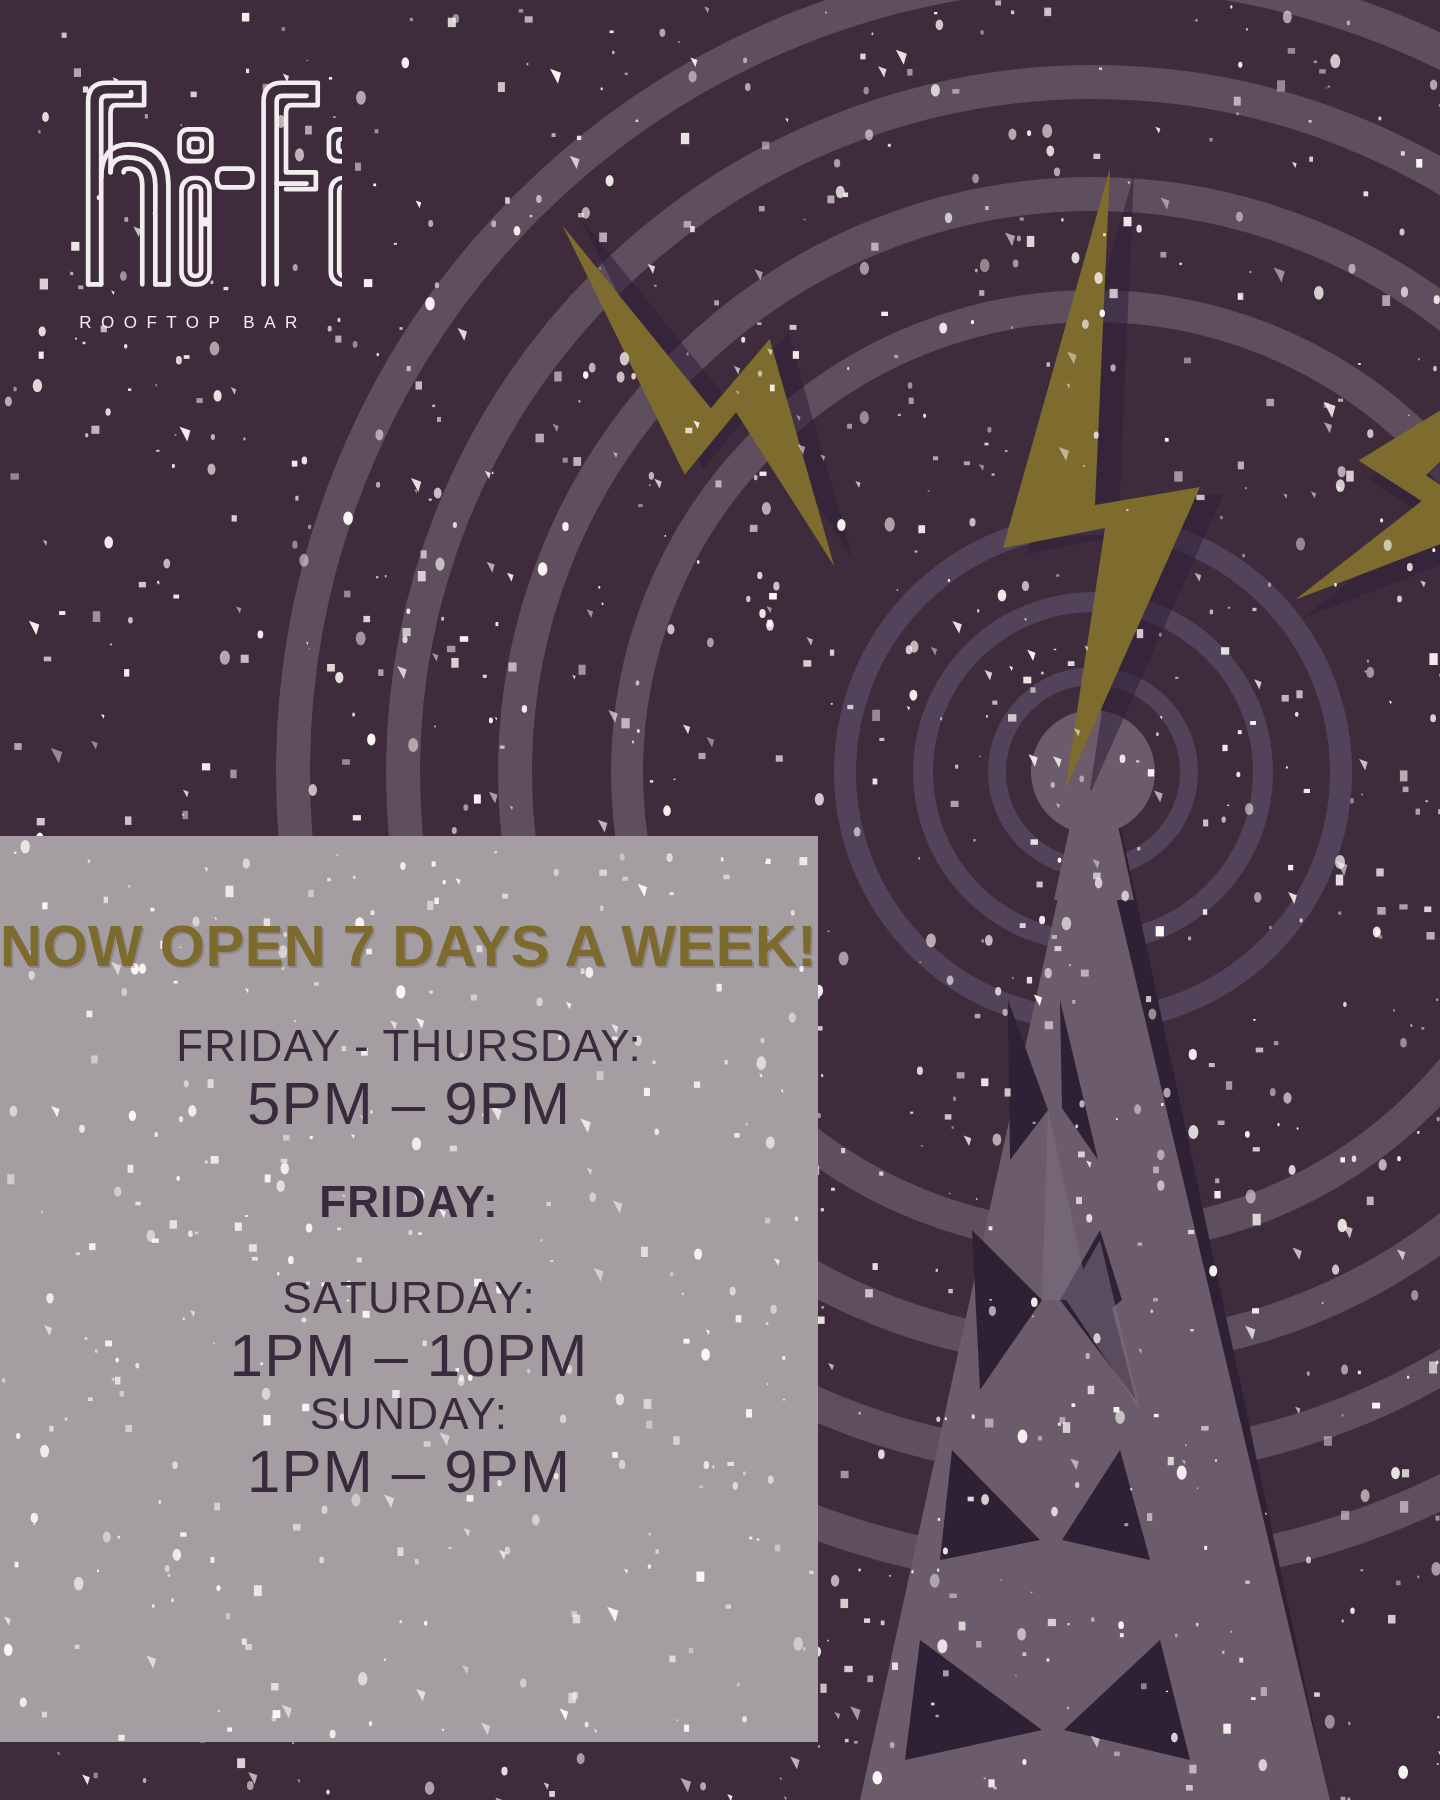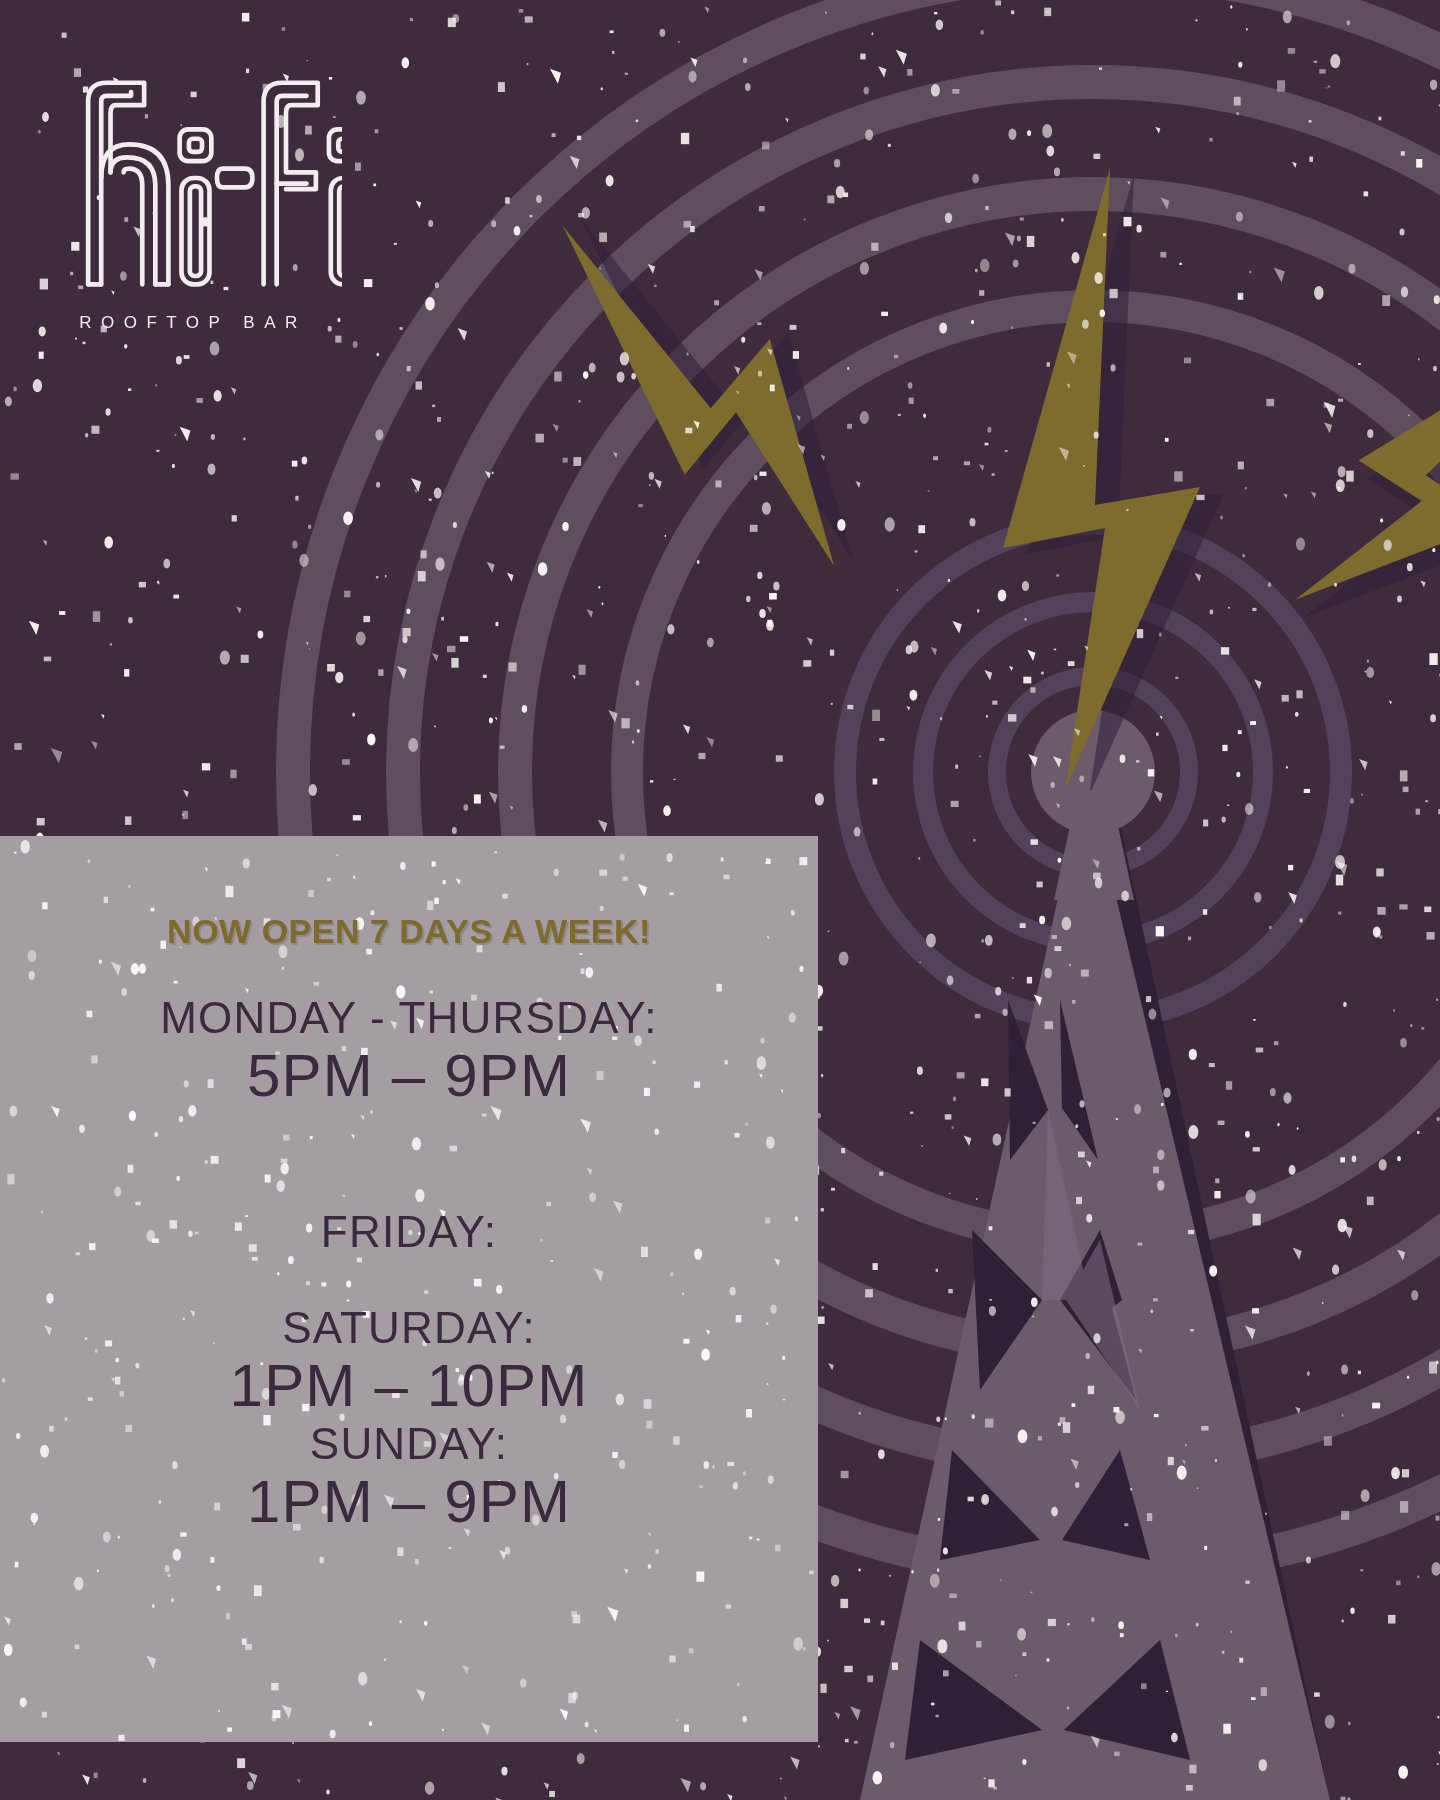--- a/index.html
+++ b/index.html
@@ -38,23 +38,22 @@
     position:absolute;left:0;top:836px;width:818px;height:906px;
     background:#a49ea3;
     z-index:50;
     overflow:hidden;
   }
   #panel-speckle{position:absolute;inset:0;pointer-events:none;}
   #panel-content{position:relative;z-index:2;}
   #headline{
     margin:0;
     padding-top:76px;
-    text-align:center;
     color:#7d6a2d;
-    font-size:34px;
+    font-size:58px;
     font-weight:bold;
     letter-spacing:0.5px;
     font-family:"Liberation Sans", sans-serif;
     text-shadow:2px 2px 0 rgba(60,42,58,.20);
   }
   .hours-group{
     text-align:center;
     color:#3a2a3e;
     font-family:"Liberation Sans", sans-serif;
     font-weight:300;
@@ -65,21 +64,21 @@
     letter-spacing:1.2px;
     line-height:1.12;
   }
   .hours-group .time{
     display:block;
     font-size:60px;
     letter-spacing:1.2px;
     line-height:1.12;
   }
   #g0{margin-top:42px;}
-  #g1{margin-top:98px;}
+  #g1{margin-top:40px;font-weight:bold;}
   #g2{margin-top:46px;}
   #g3{}
 </style>
 </head>
 <body>
 
 <div id="poster">
 
   <svg class="layer" id="artwork" viewBox="0 0 1440 1800" preserveAspectRatio="none">
     <defs>
@@ -1663,21 +1662,21 @@
           <rect x="89.1" y="407.2" width="6.4" height="6.9" opacity="0.94"></rect>
           <rect x="127.6" y="328.7" width="5.7" height="8.0" opacity="0.84"></rect>
           <path d="M439.4 596.2 l10.3 3.7 l-2.9 10.3 z" opacity="0.57"></path>
         </g>
     </svg>
 
     <div id="panel-content">
       <h1 id="headline">NOW OPEN 7 DAYS A WEEK!</h1>
 
       <div class="hours-group" id="g0">
-        <span class="day">MONDAY - THURSDAY:</span>
+        <span class="day">FRIDAY - THURSDAY:</span>
         <span class="time">5PM – 9PM</span>
       </div>
 
       <div class="hours-group" id="g1">
         <span class="day">FRIDAY:</span>
       </div>
 
       <div class="hours-group" id="g2">
         <span class="day">SATURDAY:</span>
         <span class="time">1PM – 10PM</span>

